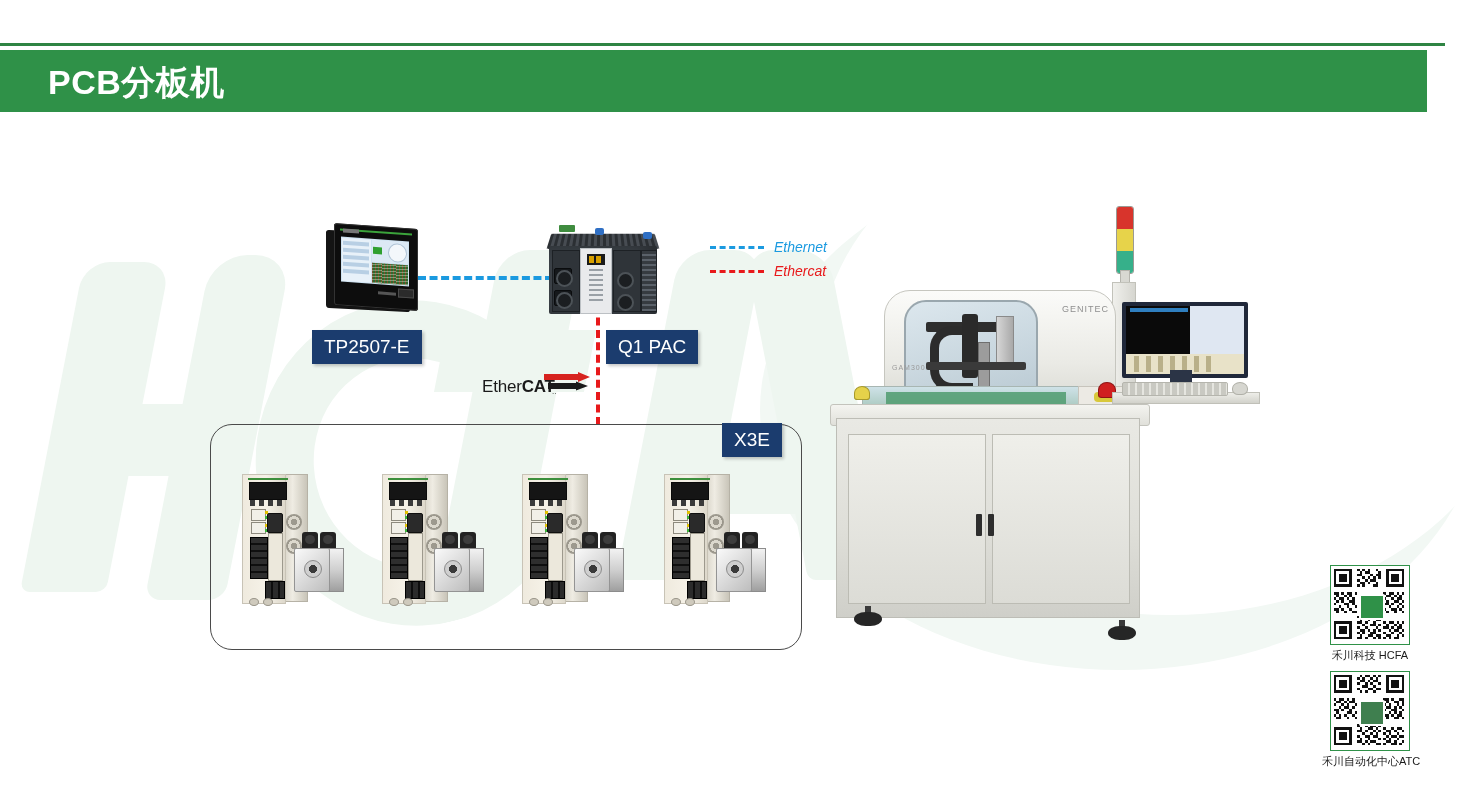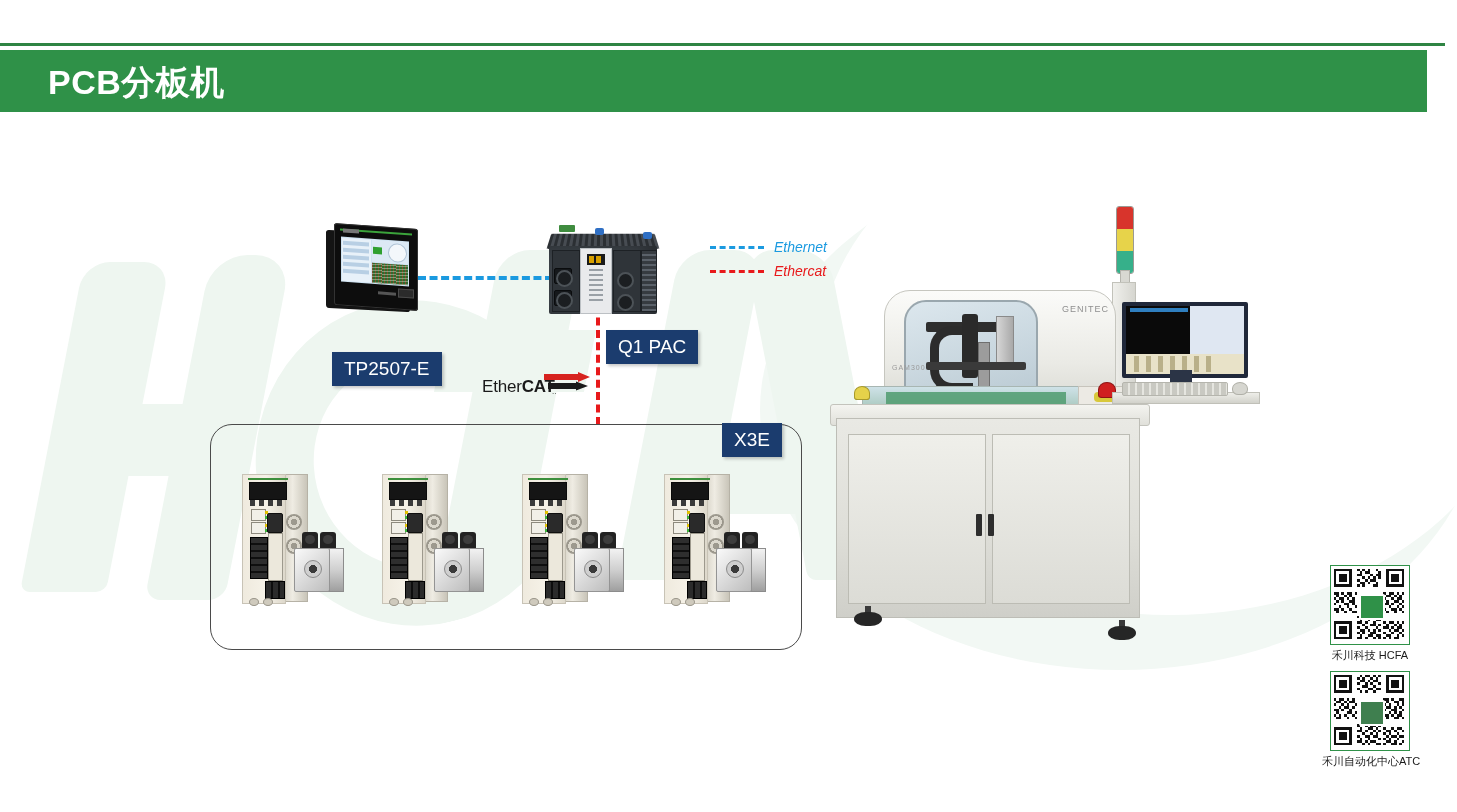--- a/index.html
+++ b/index.html
@@ -125,21 +125,21 @@
   .devlabel {
     position: absolute;
     background: #1b3c6e;
     color: #ffffff;
     font-size: 19px;
     line-height: 27px;
     padding: 3px 12px 4px 12px;
     white-space: nowrap;
     box-shadow: 2px 2px 3px rgba(0,0,0,0.22);
   }
-  #label-tp { left: 332px; top: 330px; margin-top: 22px; }
+  #label-tp { left: 312px; top: 330px; }
   #label-q1 { left: 606px; top: 330px; }
   #label-x3e { left: 722px; top: 423px; }
 
   
   #legend { position: absolute; left: 710px; top: 235px; }
   .legend-row {
     display: flex;
     align-items: center;
     height: 24px;
   }

